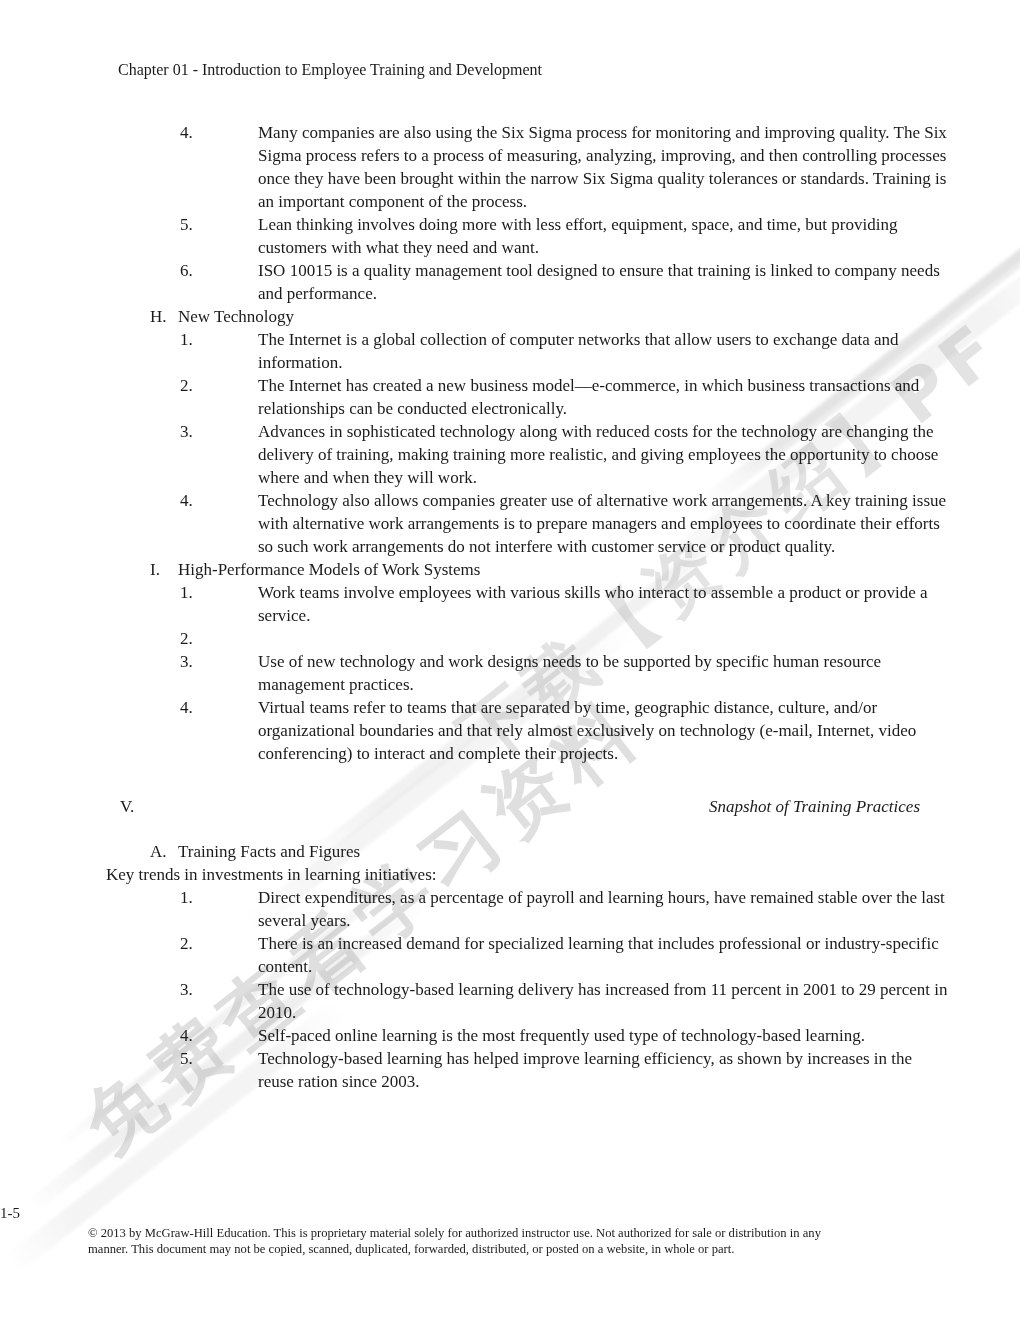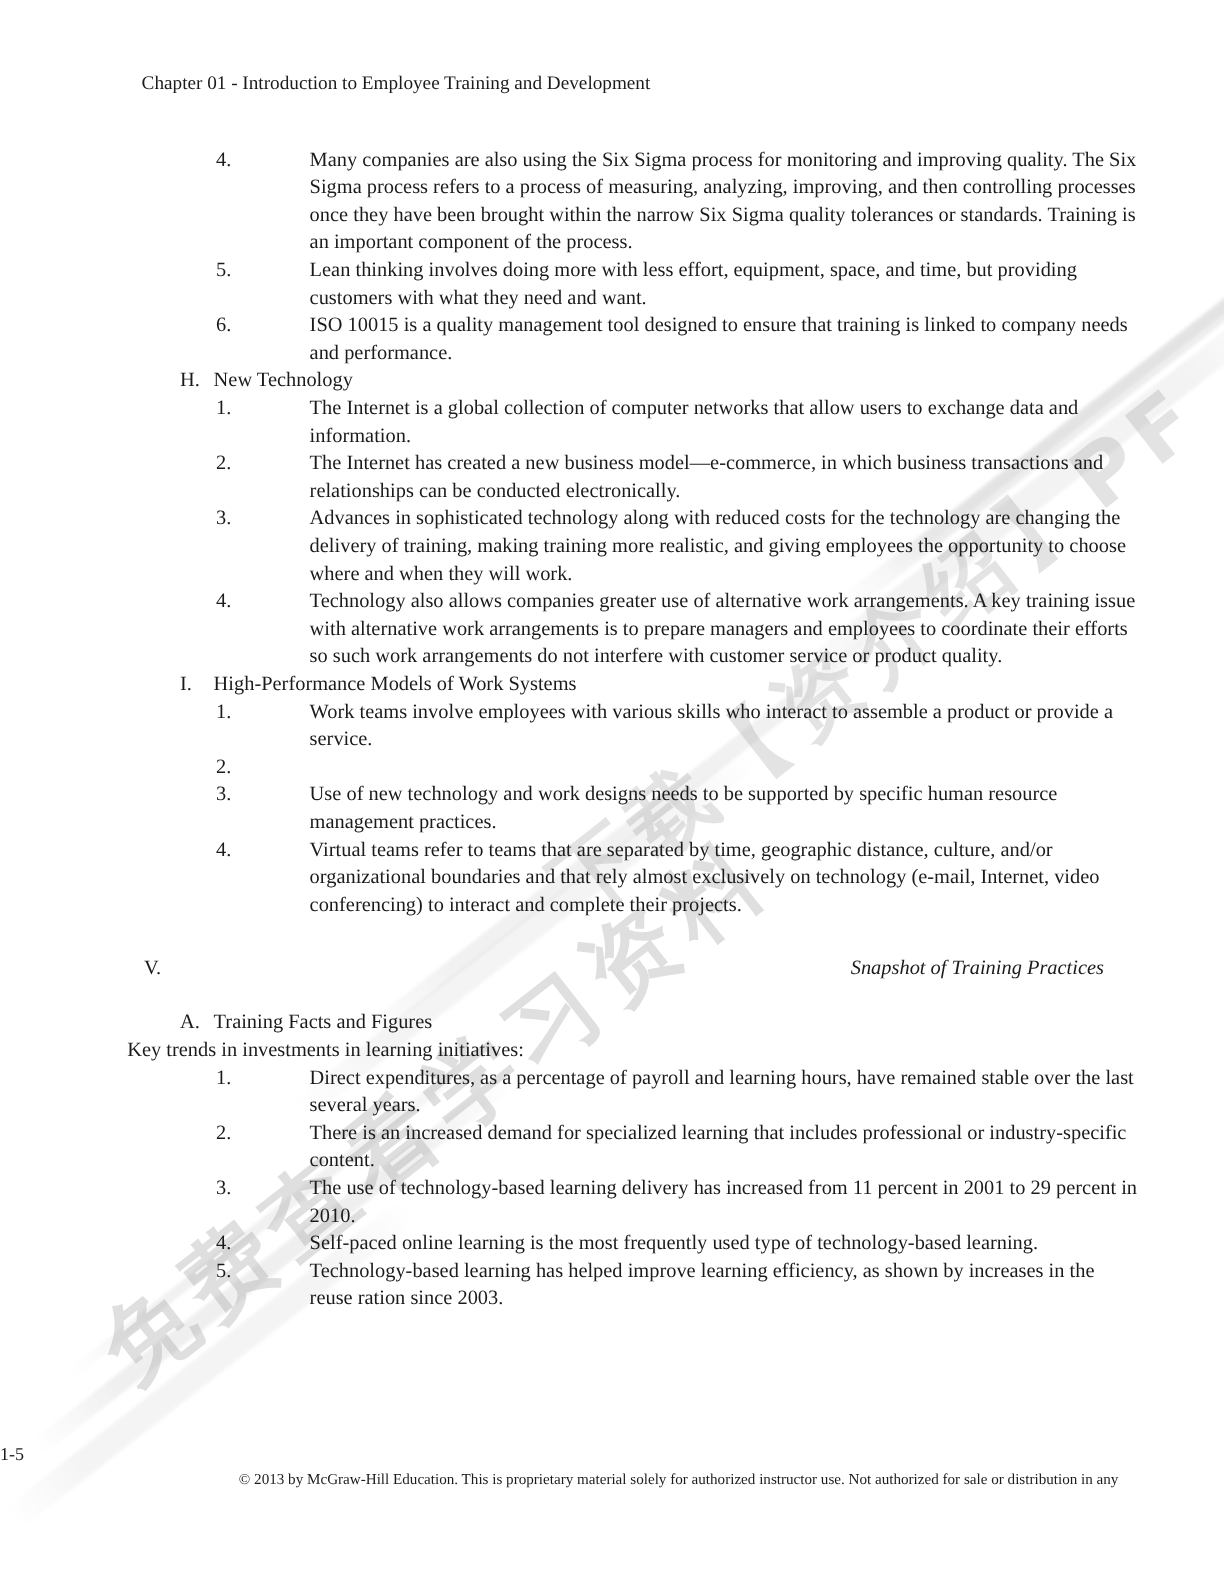--- a/index.html
+++ b/index.html
@@ -69,21 +69,21 @@
   .gap-lg { margin-top:30px; }
   .gap-md { margin-top:22px; }
 
   
   .page-num {
     position:absolute; left:0; top:1204px; width:831px; z-index:1;
     text-align:left; font-size:15px; line-height:18px;
   }
   .copyright {
     position:absolute; left:88px; top:1225px; width:844px; z-index:1;
-    text-align:right; font-size:12.6px; line-height:16px;
+    text-align:left; font-size:12.6px; line-height:16px;
   }
 </style>
 </head>
 <body>
 
 <div class="page">
 
   <div class="wm-layer">
     <div class="streak s1"></div>
     <div class="streak s2"></div>
@@ -182,15 +182,16 @@
       </div>
       <div class="row row-number">
         <span class="marker">5.</span>
         <span class="text">Technology-based learning has helped improve learning efficiency, as shown by increases in the reuse ration since 2003.</span>
       </div>
     </div>
 
   <div class="page-num">1-5</div>
   <div class="copyright">
     <div>© 2013 by McGraw-Hill Education. This is proprietary material solely for authorized instructor use. Not authorized for sale or distribution in any</div>
+    <div>manner. This document may not be copied, scanned, duplicated, forwarded, distributed, or posted on a website, in whole or part.</div>
   </div>
 
 </div>
 
 </body></html>

